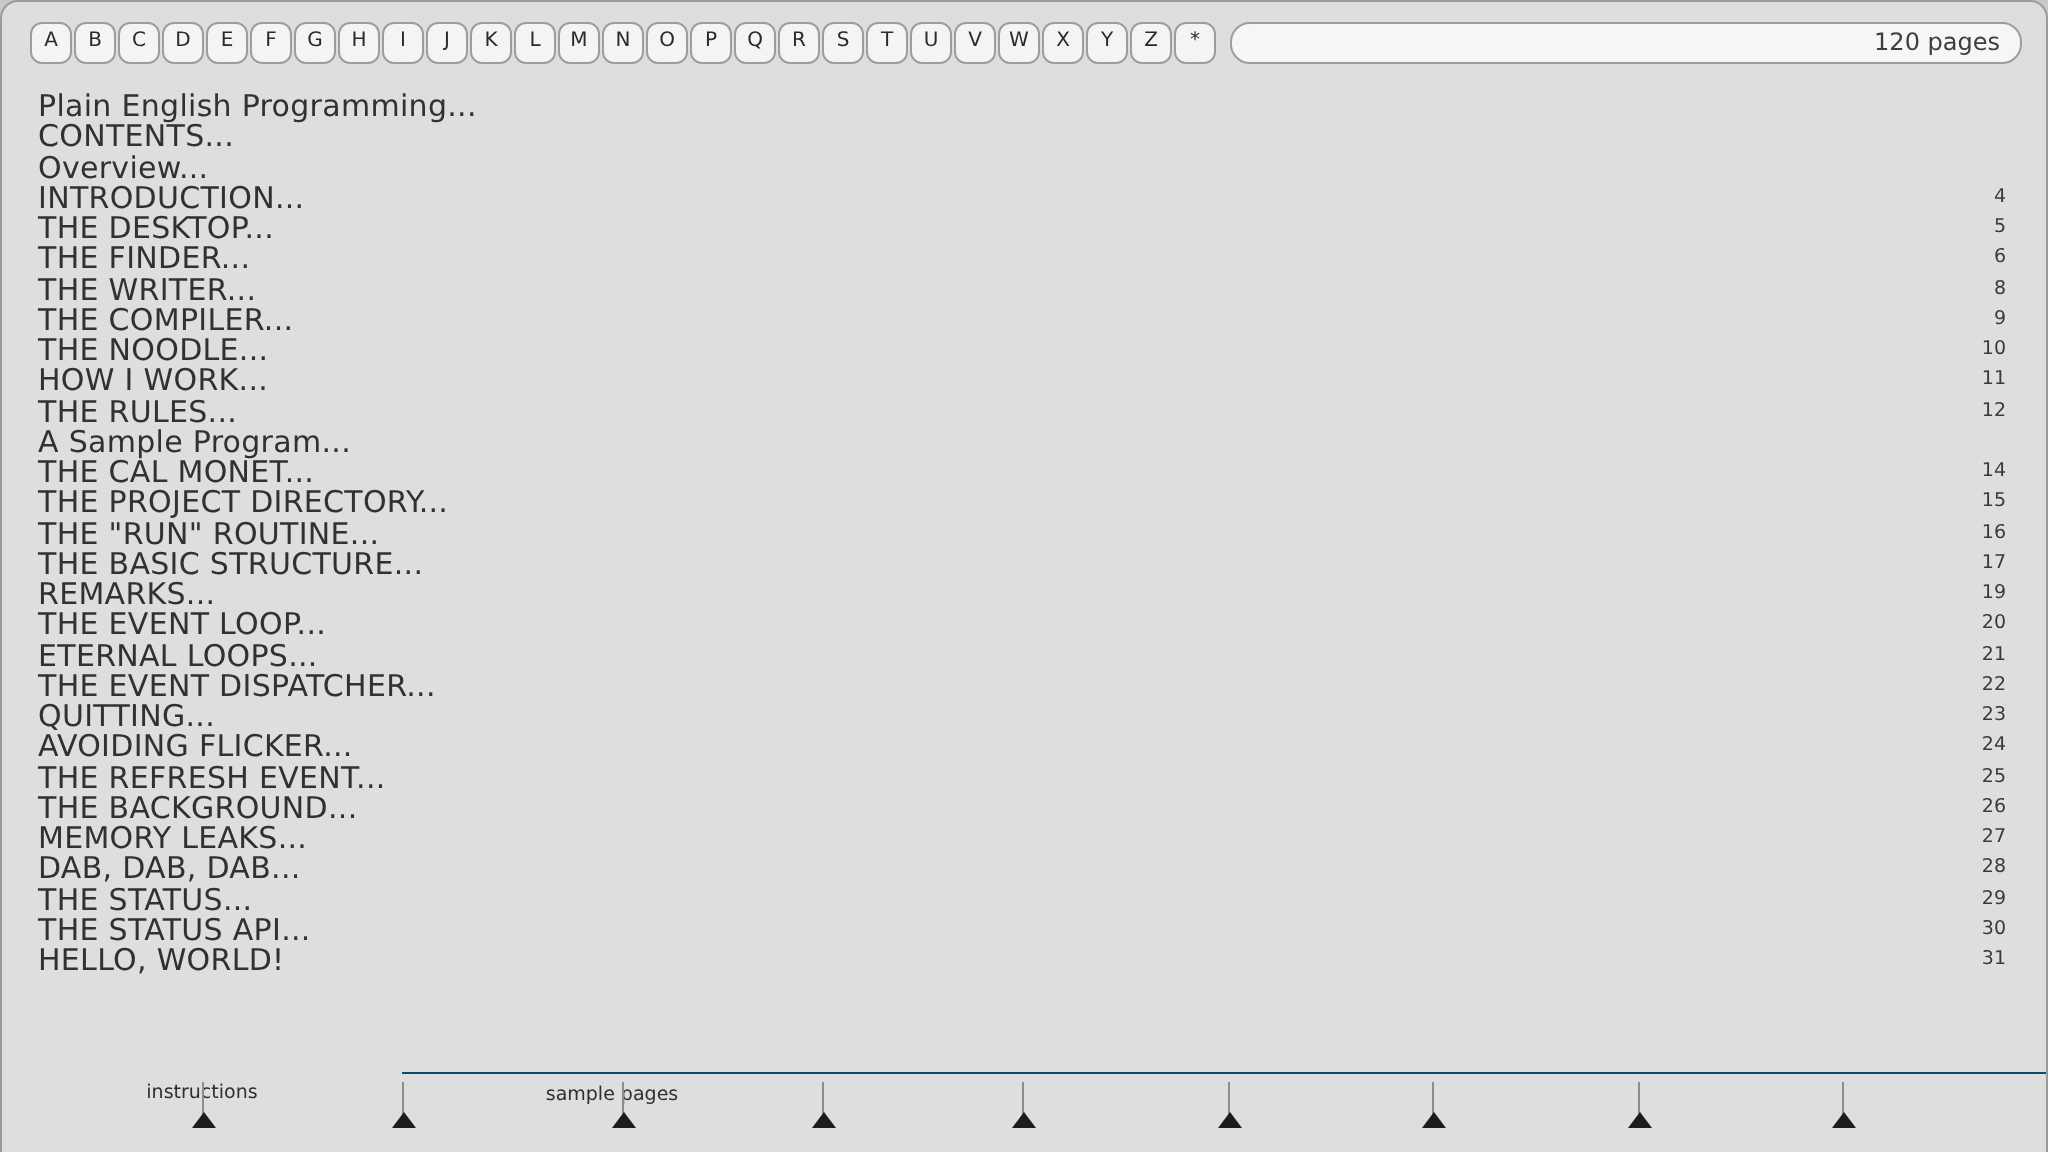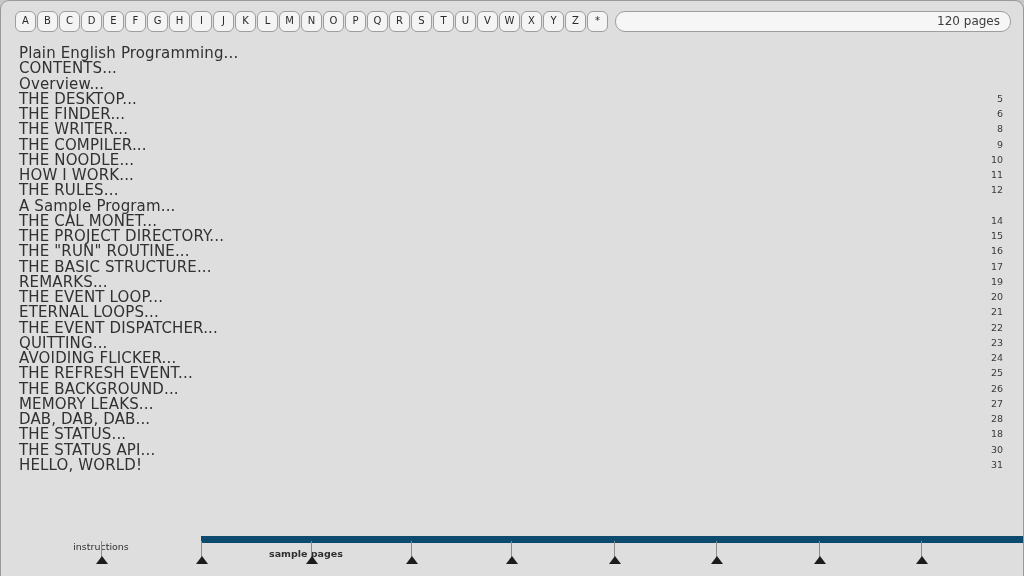--- a/index.html
+++ b/index.html
@@ -143,22 +143,21 @@
     height: 28px;
     background: #dedede;
     display: flex;
     align-items: flex-start;
     justify-content: center;
     padding-top: 5px;
     cursor: pointer;
   }
 
   .tab.inactive {
-    border-top: 7px solid #0c4a6e;
-    font-weight: bold;
+    border-top: 1px solid #0c4a6e;
   }
 
   .tab-label {
     font-family: "DejaVu Sans", sans-serif;
     font-size: 9.5px;
     color: #2f2f2f;
     white-space: nowrap;
   }
 
   .tab-sep {
@@ -219,20 +218,21 @@
     <div id="search-box">
       <span id="search-input-text" placeholder=""></span>
       <span id="page-count">120 pages</span>
     </div>
   </div>
 
   <div id="content-area">
       <div class="toc-row"><span class="toc-title">Plain English Programming...</span><span class="toc-page"></span></div>
       <div class="toc-row"><span class="toc-title">CONTENTS...</span><span class="toc-page"></span></div>
       <div class="toc-row"><span class="toc-title">Overview...</span><span class="toc-page"></span></div>
+      <div class="toc-row"><span class="toc-title">INTRODUCTION...</span><span class="toc-page">4</span></div>
       <div class="toc-row"><span class="toc-title">THE DESKTOP...</span><span class="toc-page">5</span></div>
       <div class="toc-row"><span class="toc-title">THE FINDER...</span><span class="toc-page">6</span></div>
       <div class="toc-row"><span class="toc-title">THE WRITER...</span><span class="toc-page">8</span></div>
       <div class="toc-row"><span class="toc-title">THE COMPILER...</span><span class="toc-page">9</span></div>
       <div class="toc-row"><span class="toc-title">THE NOODLE...</span><span class="toc-page">10</span></div>
       <div class="toc-row"><span class="toc-title">HOW I WORK...</span><span class="toc-page">11</span></div>
       <div class="toc-row"><span class="toc-title">THE RULES...</span><span class="toc-page">12</span></div>
       <div class="toc-row"><span class="toc-title">A Sample Program...</span><span class="toc-page"></span></div>
       <div class="toc-row"><span class="toc-title">THE CAL MONET...</span><span class="toc-page">14</span></div>
       <div class="toc-row"><span class="toc-title">THE PROJECT DIRECTORY...</span><span class="toc-page">15</span></div>
@@ -241,21 +241,21 @@
       <div class="toc-row"><span class="toc-title">REMARKS...</span><span class="toc-page">19</span></div>
       <div class="toc-row"><span class="toc-title">THE EVENT LOOP...</span><span class="toc-page">20</span></div>
       <div class="toc-row"><span class="toc-title">ETERNAL LOOPS...</span><span class="toc-page">21</span></div>
       <div class="toc-row"><span class="toc-title">THE EVENT DISPATCHER...</span><span class="toc-page">22</span></div>
       <div class="toc-row"><span class="toc-title">QUITTING...</span><span class="toc-page">23</span></div>
       <div class="toc-row"><span class="toc-title">AVOIDING FLICKER...</span><span class="toc-page">24</span></div>
       <div class="toc-row"><span class="toc-title">THE REFRESH EVENT...</span><span class="toc-page">25</span></div>
       <div class="toc-row"><span class="toc-title">THE BACKGROUND...</span><span class="toc-page">26</span></div>
       <div class="toc-row"><span class="toc-title">MEMORY LEAKS...</span><span class="toc-page">27</span></div>
       <div class="toc-row"><span class="toc-title">DAB, DAB, DAB...</span><span class="toc-page">28</span></div>
-      <div class="toc-row"><span class="toc-title">THE STATUS...</span><span class="toc-page">18</span></div>
+      <div class="toc-row"><span class="toc-title">THE STATUS...</span><span class="toc-page">29</span></div>
       <div class="toc-row"><span class="toc-title">THE STATUS API...</span><span class="toc-page">30</span></div>
       <div class="toc-row"><span class="toc-title">HELLO, WORLD!</span><span class="toc-page">31</span></div>
     </div>
 
   <div id="tabbar">
       <div class="tab" style="left: 0px; width: 200px;">
         <span class="tab-label">instructions</span>
       </div>
       <div class="tab inactive" style="left: 200px; width: 210px;">
         <span class="tab-label">sample pages</span>

